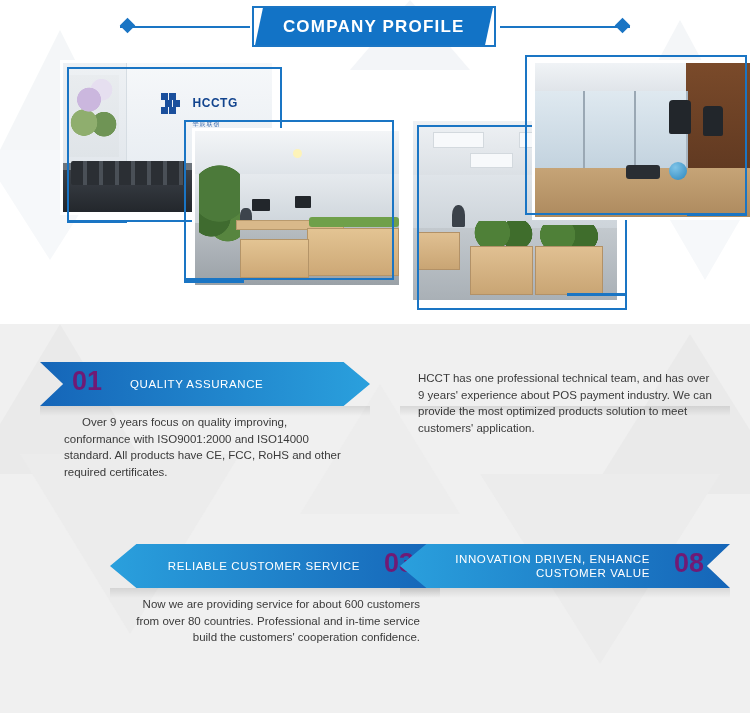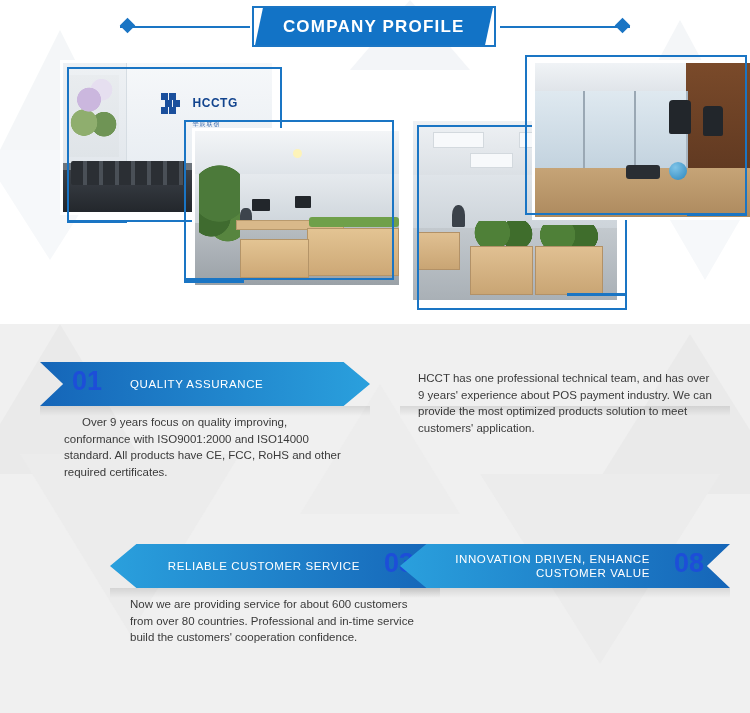--- a/index.html
+++ b/index.html
@@ -307,21 +307,21 @@
   .banner-shape.ltr {
     clip-path: polygon(0 0, 92% 0, 100% 50%, 92% 100%, 0 100%, 7% 50%);
   }
   .banner-shape.rtl {
     clip-path: polygon(8% 0, 100% 0, 93% 50%, 100% 100%, 8% 100%, 0 50%);
     background: linear-gradient(270deg,#1565b8 0%, #2aa0dd 100%);
   }
   .banner-num {
     position: absolute;
     top: 4px;
-    color: #1d4ed8;
+    color: #701a75;
     font-size: 27px;
     font-weight: bold;
     letter-spacing: 0px;
     font-family: "Liberation Sans", sans-serif;
   }
   .banner-num.left { left: 32px; }
   .banner-num.right { right: 26px; }
   .banner-label {
     position: absolute;
     top: 0;
@@ -345,21 +345,21 @@
     background: linear-gradient(180deg, rgba(0,0,0,0.10), rgba(0,0,0,0));
   }
   .feat-body {
     margin-top: 8px;
     font-size: 11.5px;
     color: #3a3a3a;
     line-height: 16.5px;
     font-family: "Liberation Sans", sans-serif;
   }
   .feat-body.indent { text-indent: 18px; }
-  .feat-body.align-center { text-align: left; }
+  .feat-body.align-center { text-align: right; }
 </style>
 </head>
 <body>
 
 <div class="page">
 
   <div class="top-section">
 
     <div class="top-bg-shapes">
       <div class="tri" style="left:0px; top:30px; border-left:60px solid transparent; border-right:60px solid transparent; border-bottom:120px solid #f4f6f8;"></div>

